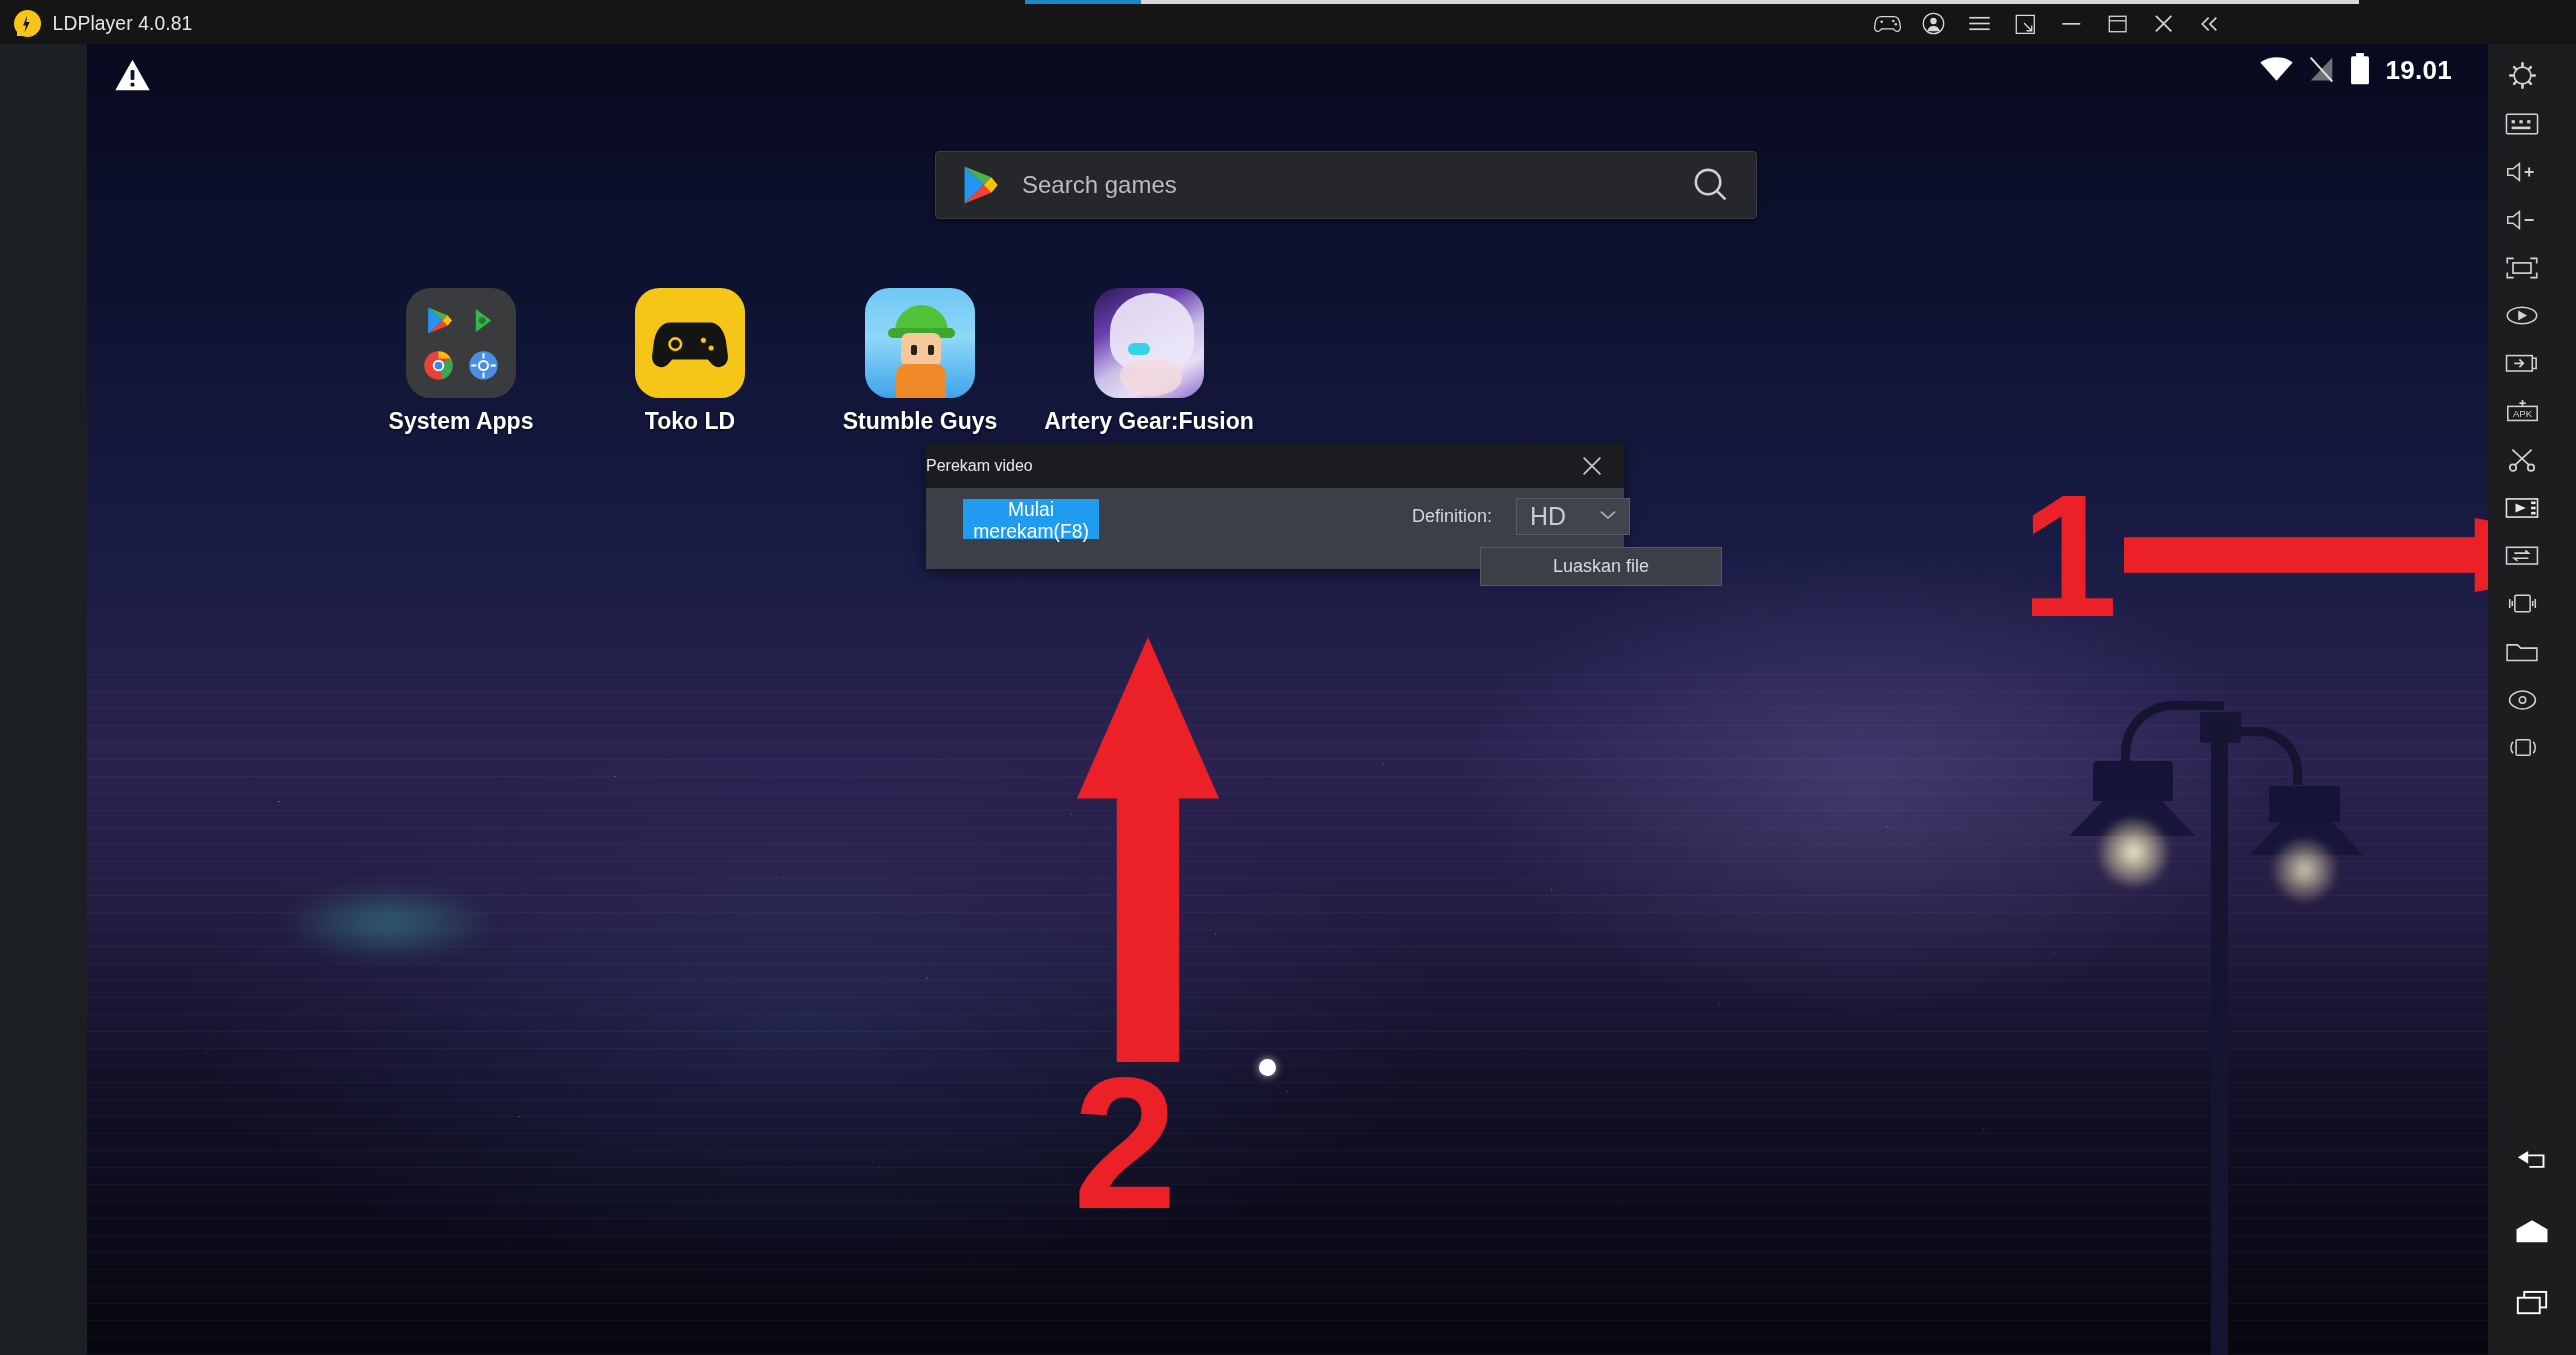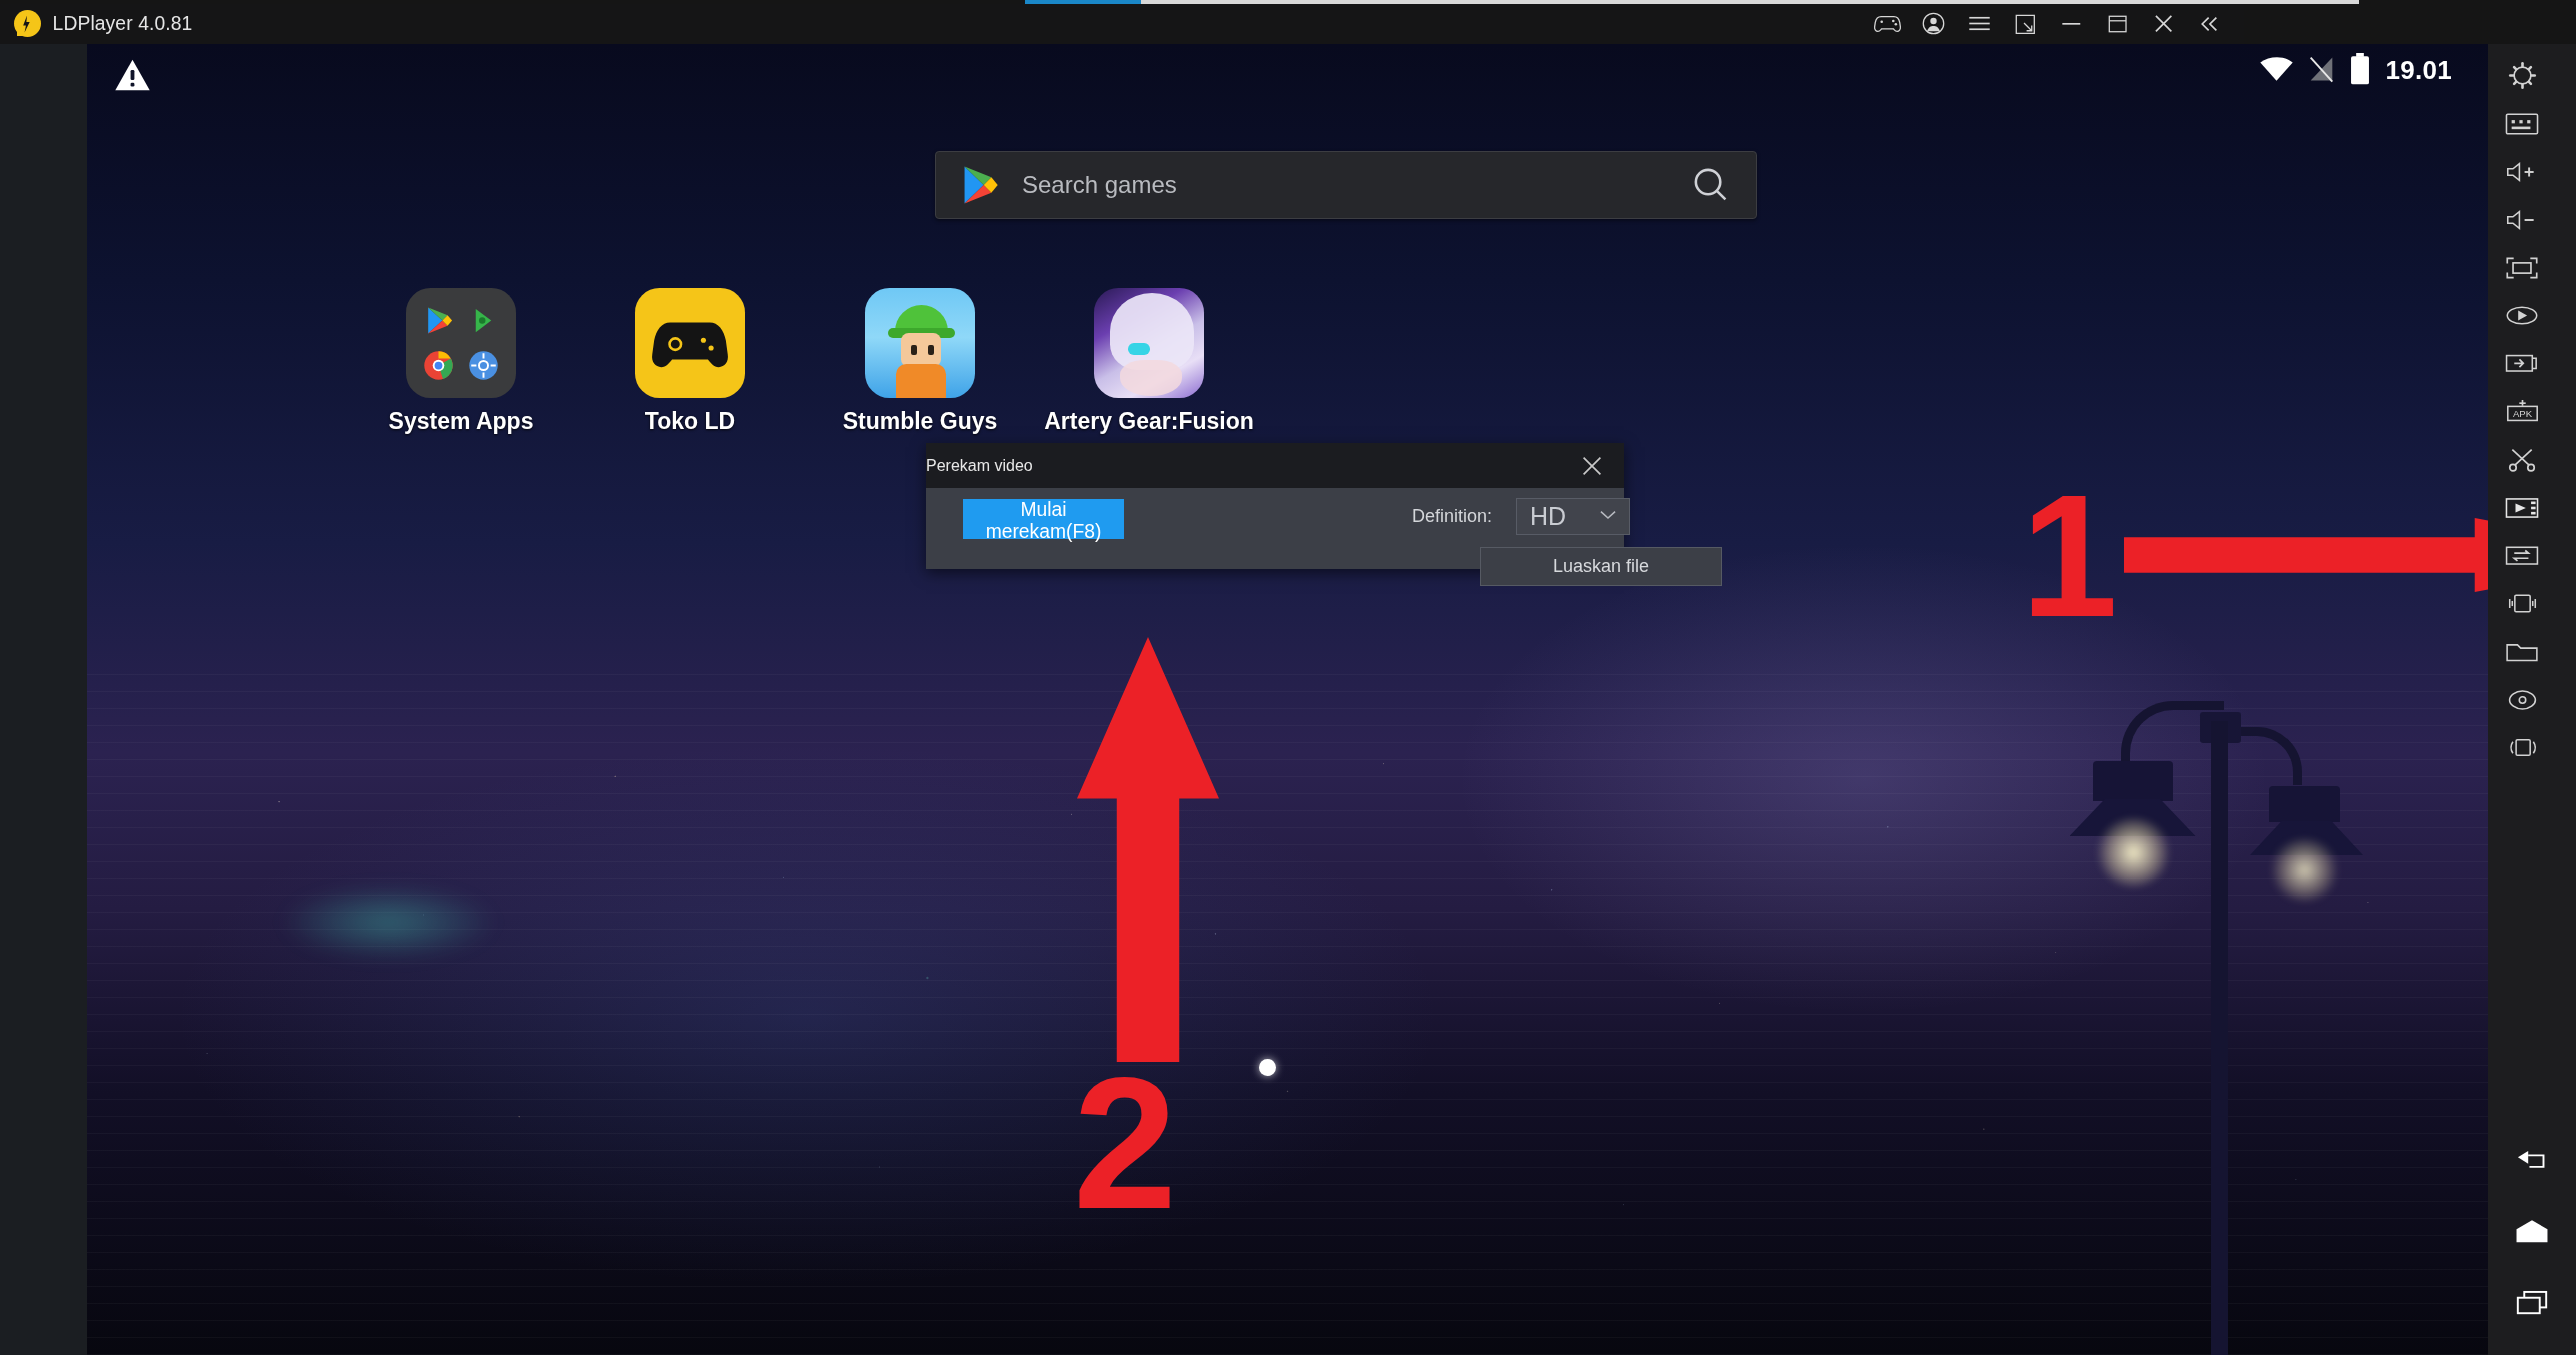--- a/index.html
+++ b/index.html
@@ -134,21 +134,21 @@
   #page-dot { position:absolute; left:1172px; top:1015px; width:17px; height:17px; border-radius:50%;
               background:#ffffff; box-shadow:0 0 9px rgba(255,255,255,.7); }
 
   
   #dialog { position:absolute; left:926px; top:443px; width:698px; height:126px;
             background:#3c3f47; box-shadow:0 3.9px 14px rgba(0,0,0,.55); }
   #dlg-title-bar { height:45px; background:#1b1c20; display:flex; align-items:center; }
   #dlg-title { color:#e8e8e8; font-size:16px; }
   #dlg-close { margin-left:auto; margin-right:18px; width:28px; height:28px; display:flex; align-items:center; justify-content:center; cursor:pointer; }
   #dlg-body { position:relative; height:81px; }
-  #start-rec { position:absolute; left:37px; top:11px; width:161px; height:40px; background:#1f9bf0;
+  #start-rec { position:absolute; left:37px; top:11px; width:136px; height:40px; background:#1f9bf0;
                color:#ffffff; font-size:19.3px; border:none; cursor:pointer; font-family:"Liberation Sans", sans-serif; }
   #def-label { position:absolute; left:486px; top:18px; color:#d4d6da; font-size:18px; }
   #def-select { position:absolute; left:590px; top:9.7px; width:114px; height:37px; background:#41444c;
                 border:0.6px solid #585c66; display:flex; align-items:center; cursor:pointer; }
   #def-value { color:#c9ccd2; font-size:25px; margin-left:13px; }
   #def-chevron { margin-left:auto; margin-right:11.6px; }
   #open-file { position:absolute; left:554px; top:59px; width:242px; height:39px; background:#3c3f47;
                border:0.6px solid #565a63; color:#d7d9dd; font-size:18px; cursor:pointer;
                font-family:"Liberation Sans", sans-serif; }
 

